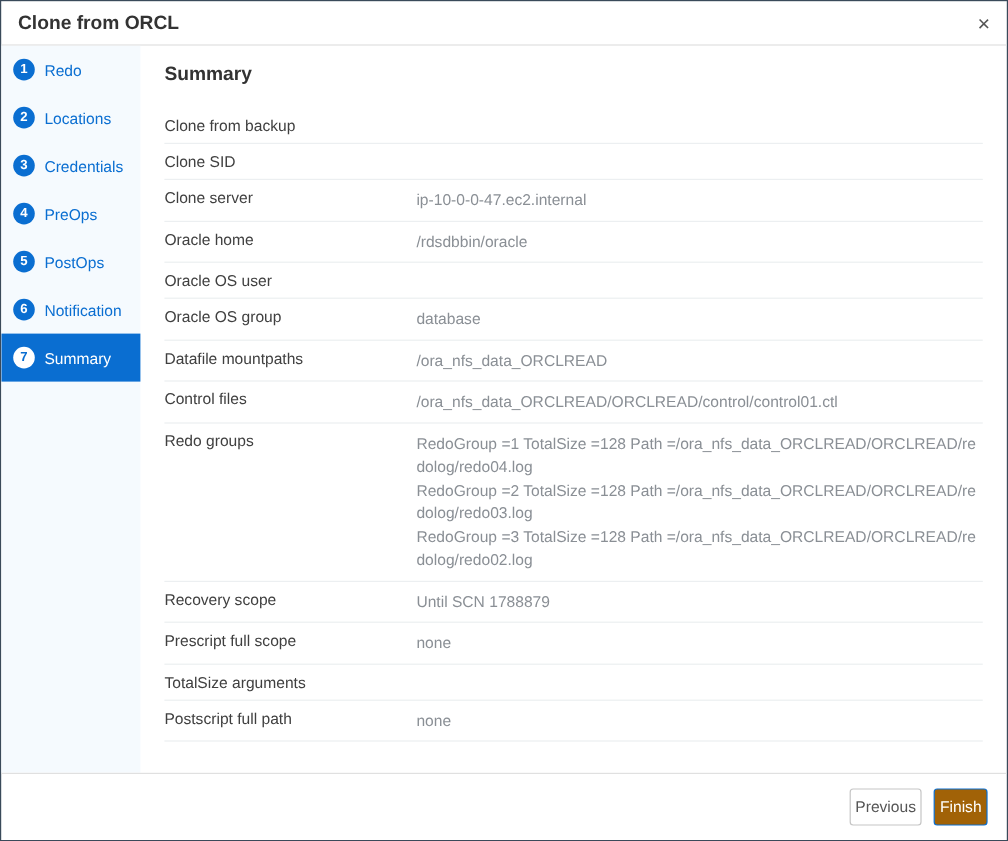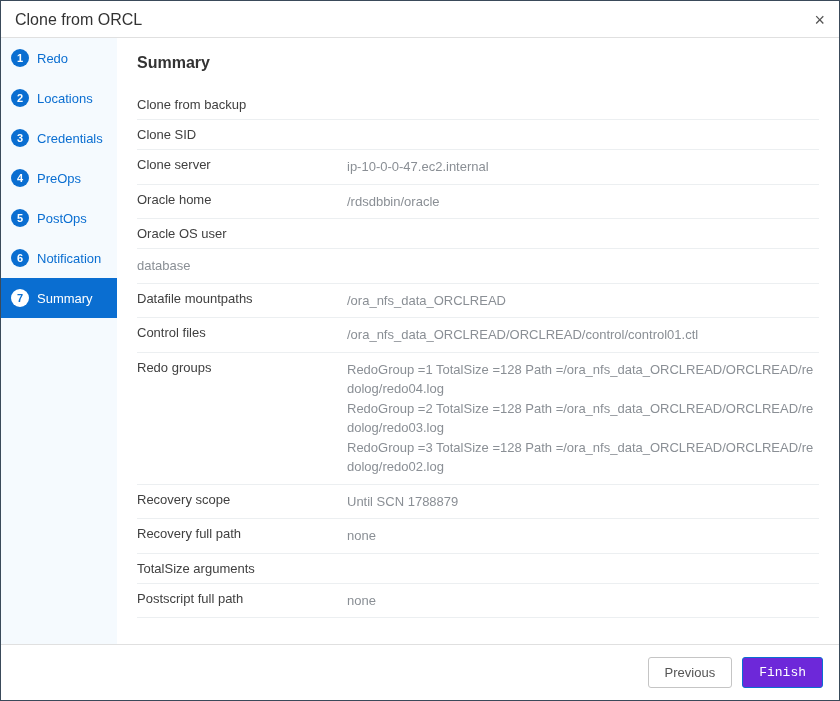--- a/index.html
+++ b/index.html
@@ -1,35 +1,35 @@
 <!DOCTYPE html>
 <html><head>
 <meta charset="utf-8">
 <style>
 * { box-sizing: border-box; margin: 0; padding: 0; }
 body { font-family: -apple-system, "Segoe UI", Arial, sans-serif; background: #fff; width: 840px; height: 701px; border: 1px solid #3a4a5a; display: flex; flex-direction: column; }
 .titlebar { display: flex; align-items: center; justify-content: space-between; padding: 10px 14px 8px 14px; border-bottom: 1px solid #e0e0e0; }
-.titlebar h1 { font-size: 16px; font-weight: 400; color: #333; }
+.titlebar h1 { font-size: 16px; font-weight: 700; color: #333; }
 .close-btn { font-size: 18px; color: #555; cursor: pointer; background: none; border: none; line-height: 1; }
 .body { flex: 1; display: flex; overflow: hidden; }
 .sidebar { width: 116px; background: #f5fafe; display: flex; flex-direction: column; }
 .step { display: flex; align-items: center; gap: 8px; padding: 11px 10px; font-size: 13px; color: #0a6ed1; cursor: pointer; }
 .step.active { background: #0a6ed1; color: #fff; }
 .step-num { width: 18px; height: 18px; border-radius: 50%; background: #0a6ed1; color: #fff; display: flex; align-items: center; justify-content: center; font-size: 11px; font-weight: 600; flex-shrink: 0; }
 .step.active .step-num { background: #fff; color: #0a6ed1; }
 .main { flex: 1; padding: 16px 20px 10px 20px; overflow-y: auto; }
 .main h2 { font-size: 16px; font-weight: 600; color: #333; margin-bottom: 18px; }
 .row { display: flex; align-items: flex-start; border-bottom: 1px solid #eceff1; padding: 7px 0; }
 .row-label { width: 210px; flex-shrink: 0; font-size: 13px; color: #404040; }
 .row-value { flex: 1; font-size: 13px; color: #8a8f95; line-height: 1.5; word-break: break-all; }
 .row-value .line { display: block; }
 .footer { display: flex; justify-content: flex-end; gap: 10px; padding: 12px 16px; border-top: 1px solid #e0e0e0; }
-.btn { font-size: 13px; padding: 7px 16px; border-radius: 3px; cursor: pointer; }
+.btn { font-size: 13px; padding: 7px 4px; border-radius: 3px; cursor: pointer; }
 .btn-secondary { background: #fff; border: 1px solid #c5c5c5; color: #555; }
-.btn-primary { background: #6d28d9; border: 1px solid #0a6ed1; color: #fff; font-family: Liberation Mono, monospace; }
+.btn-primary { background: #a16207; border: 1px solid #0a6ed1; color: #fff; }
 </style>
 </head>
 <body>
 
 <div class="titlebar">
   <h1>Clone from ORCL</h1>
   <button class="close-btn">×</button>
 </div>
 
 <div class="body">
@@ -77,20 +77,21 @@
           <div class="row-value">ip-10-0-0-47.ec2.internal</div>
         </div>
         <div class="row">
           <div class="row-label">Oracle home</div>
           <div class="row-value">/rdsdbbin/oracle</div>
         </div>
         <div class="row">
           <div class="row-label">Oracle OS user</div>
         </div>
         <div class="row">
+          <div class="row-label">Oracle OS group</div>
           <div class="row-value">database</div>
         </div>
         <div class="row">
           <div class="row-label">Datafile mountpaths</div>
           <div class="row-value">/ora_nfs_data_ORCLREAD</div>
         </div>
         <div class="row">
           <div class="row-label">Control files</div>
           <div class="row-value">/ora_nfs_data_ORCLREAD/ORCLREAD/control/control01.ctl</div>
         </div>
@@ -100,21 +101,21 @@
             <span class="line">RedoGroup =1 TotalSize =128 Path =/ora_nfs_data_ORCLREAD/ORCLREAD/redolog/redo04.log</span>
             <span class="line">RedoGroup =2 TotalSize =128 Path =/ora_nfs_data_ORCLREAD/ORCLREAD/redolog/redo03.log</span>
             <span class="line">RedoGroup =3 TotalSize =128 Path =/ora_nfs_data_ORCLREAD/ORCLREAD/redolog/redo02.log</span>
           </div>
         </div>
         <div class="row">
           <div class="row-label">Recovery scope</div>
           <div class="row-value">Until SCN 1788879</div>
         </div>
         <div class="row">
-          <div class="row-label">Recovery full path</div>
+          <div class="row-label">Prescript full scope</div>
           <div class="row-value">none</div>
         </div>
         <div class="row">
           <div class="row-label">TotalSize arguments</div>
           <div class="row-value"></div>
         </div>
         <div class="row">
           <div class="row-label">Postscript full path</div>
           <div class="row-value">none</div>
         </div>

